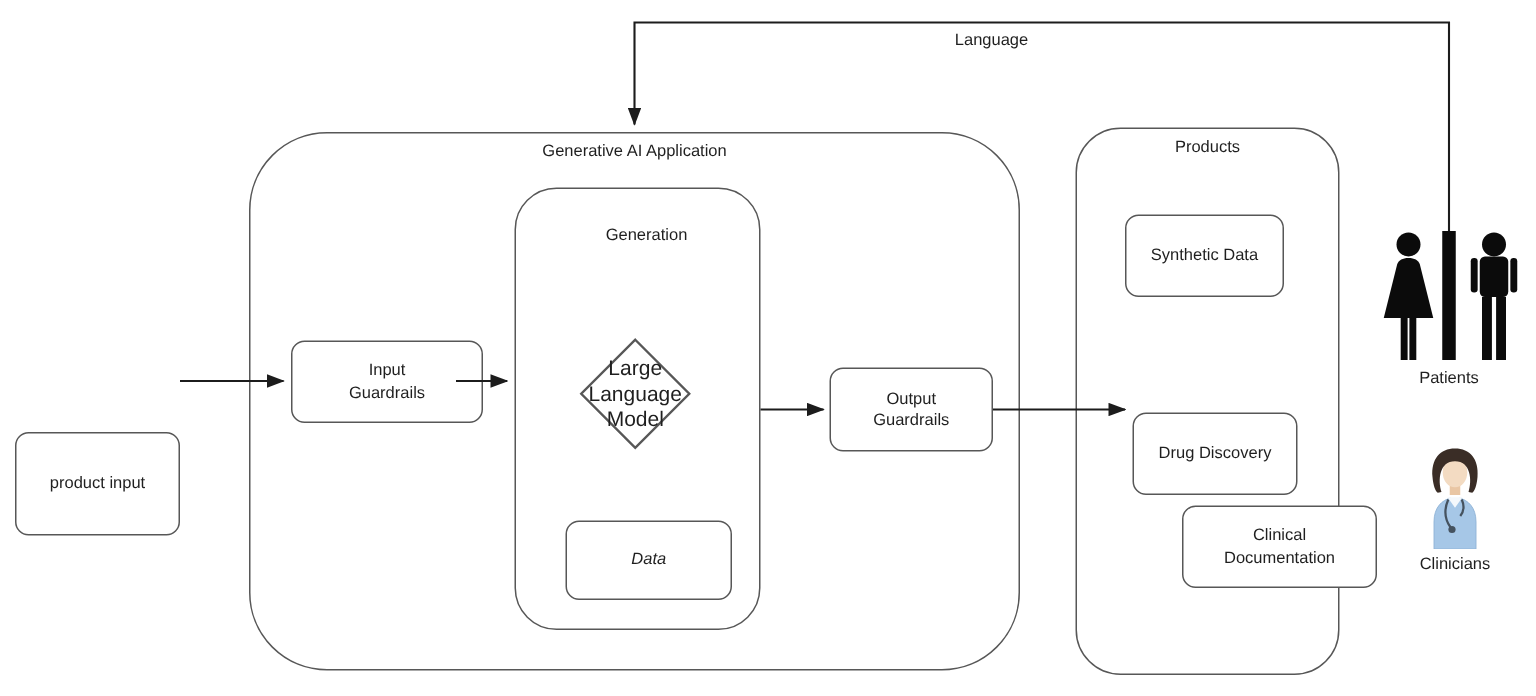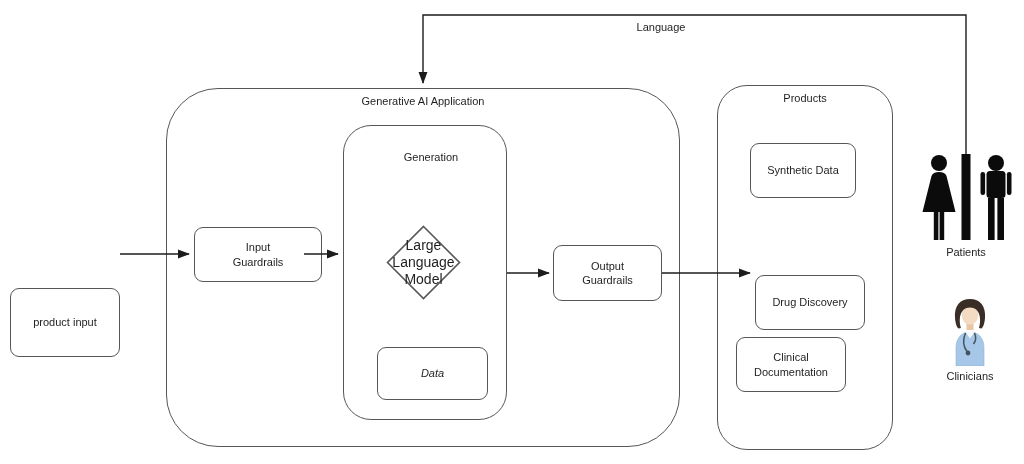--- a/index.html
+++ b/index.html
@@ -83,21 +83,21 @@
 
   <div class="node" style="left:553px; top:245px; width:109px; height:56px;">Output
 Guardrails</div>
 
   <div class="node" style="left:377px; top:347px; width:111px; height:53px;font-style:italic;">Data</div>
 
   <div class="node" style="left:750px; top:143px; width:106px; height:55px;">Synthetic Data</div>
 
   <div class="node" style="left:755px; top:245px; width:110px; height:55px;margin-top:30px;">Drug Discovery</div>
 
-  <div class="node" style="left:736px; top:337px; width:110px; height:55px;">Clinical
+  <div class="node" style="left:788px; top:337px; width:130px; height:55px;">Clinical
 Documentation</div>
 
   <div class="diamond-wrap">
     <svg width="75" height="75" viewBox="0 0 75 75">
       <polygon points="37.5,1.5 73.5,37.5 37.5,73.5 1.5,37.5" fill="#ffffff" stroke="#575757" stroke-width="1.6"></polygon>
     </svg>
     <div class="diamond-label">Large
 Language
 Model</div>
   </div>

